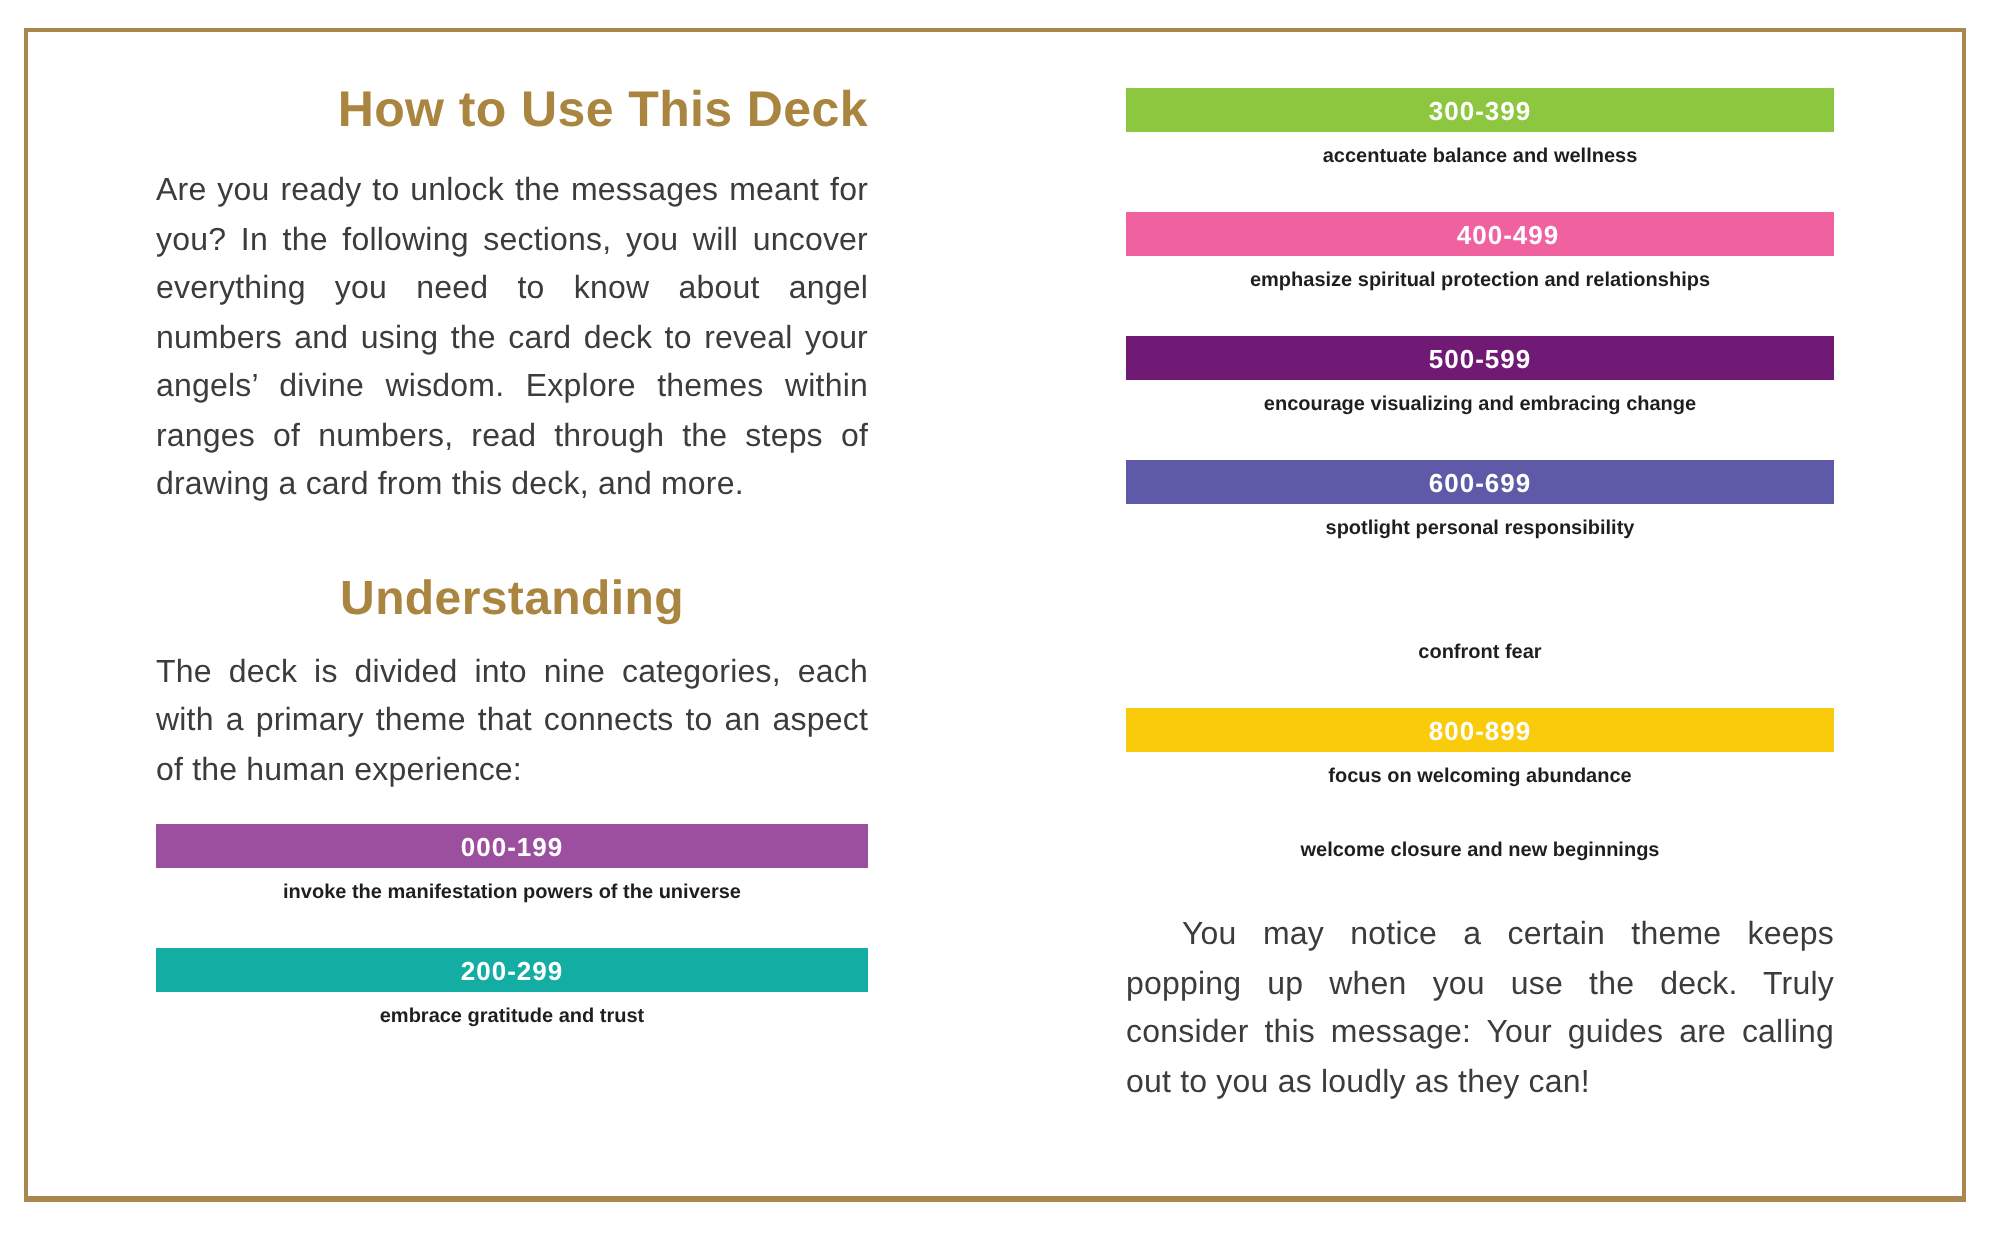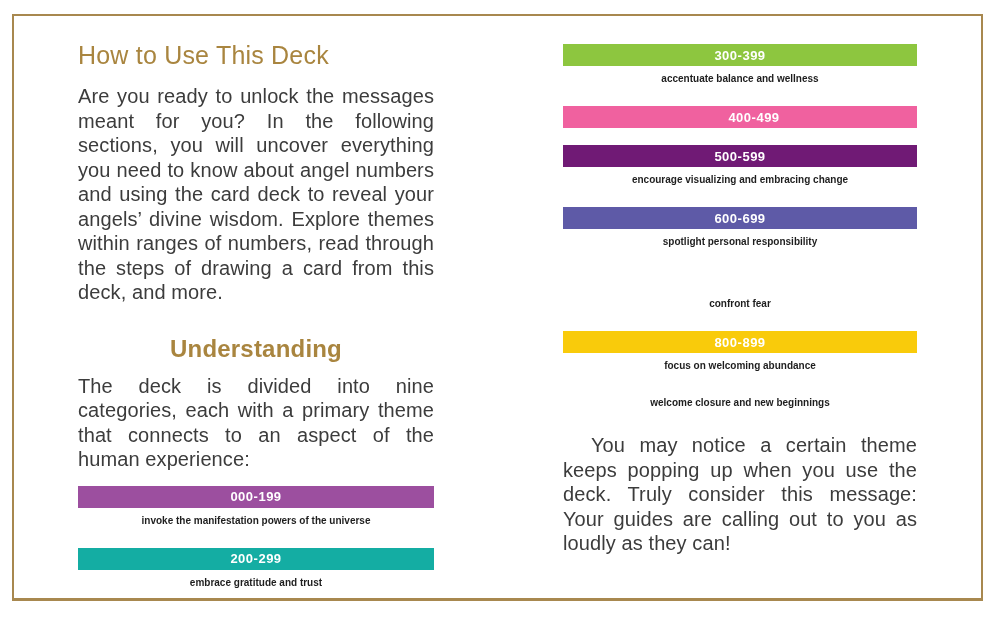--- a/index.html
+++ b/index.html
@@ -16,36 +16,36 @@
     border:2px solid #a8884f;
     border-bottom-width:3px;
     pointer-events:none;
   }
   .col{position:absolute;}
   .col-left{left:78px;top:40px;width:356px;}
   .col-right{left:563px;top:44px;width:354px;}
   h1.deck-title{
     margin:0 0 14px 0;
     font-size:25px;line-height:30px;
-    font-weight:normal;
+    font-weight:bold;
     color:#a9853f;
-    text-align:left;
+    text-align:right;
     letter-spacing:0.2px;
   }
   h2.section-title{
     margin:30px 0 11px 0;
     font-size:24px;line-height:28px;
     font-weight:bold;
     color:#a9853f;
     text-align:center;
     letter-spacing:0.2px;
   }
   p.body{
     margin:0;
-    font-size:20px;line-height:24.5px;
+    font-size:16px;line-height:24.5px;
     color:#3c3c3c;
     text-align:justify;
     letter-spacing:0.1px;
   }
   p.body.closing{
     margin-top:20px;
     text-indent:28px;
   }
   .range-row{margin:0 0 17px 0;}
   .col-left .range-row-first{margin-top:14px;}
@@ -103,20 +103,21 @@
       <div class="range-bar" style="background: rgb(141, 198, 63);">
         <span class="range-label">300-399</span>
       </div>
       <div class="range-caption">accentuate balance and wellness</div>
     </div>
 
     <div class="range-row">
       <div class="range-bar" style="background: rgb(240, 97, 159); padding-left: 28px;">
         <span class="range-label">400-499</span>
       </div>
+      <div class="range-caption">emphasize spiritual protection and relationships</div>
     </div>
 
     <div class="range-row">
       <div class="range-bar" style="background: #701a75;">
         <span class="range-label">500-599</span>
       </div>
       <div class="range-caption">encourage visualizing and embracing change</div>
     </div>
 
     <div class="range-row">

